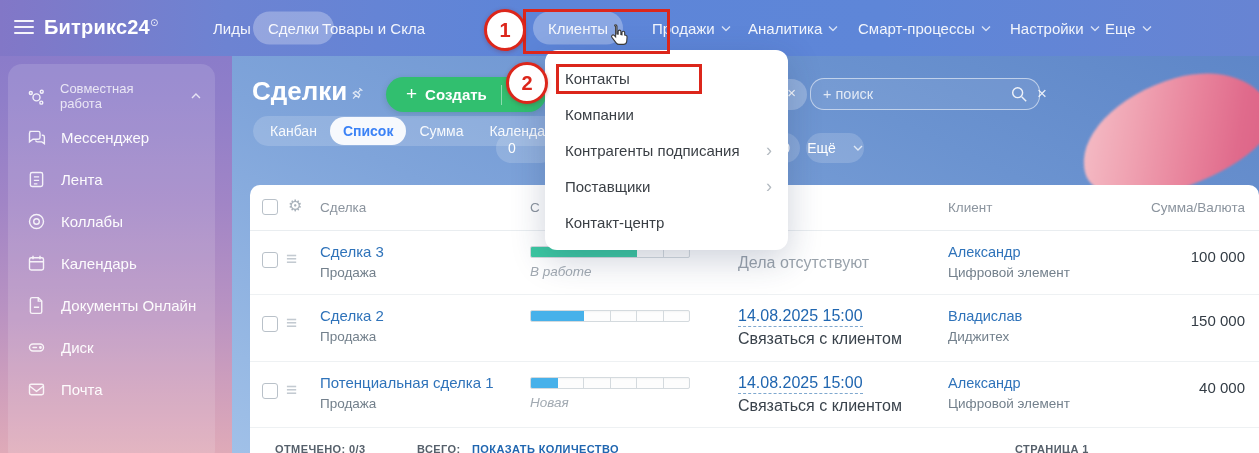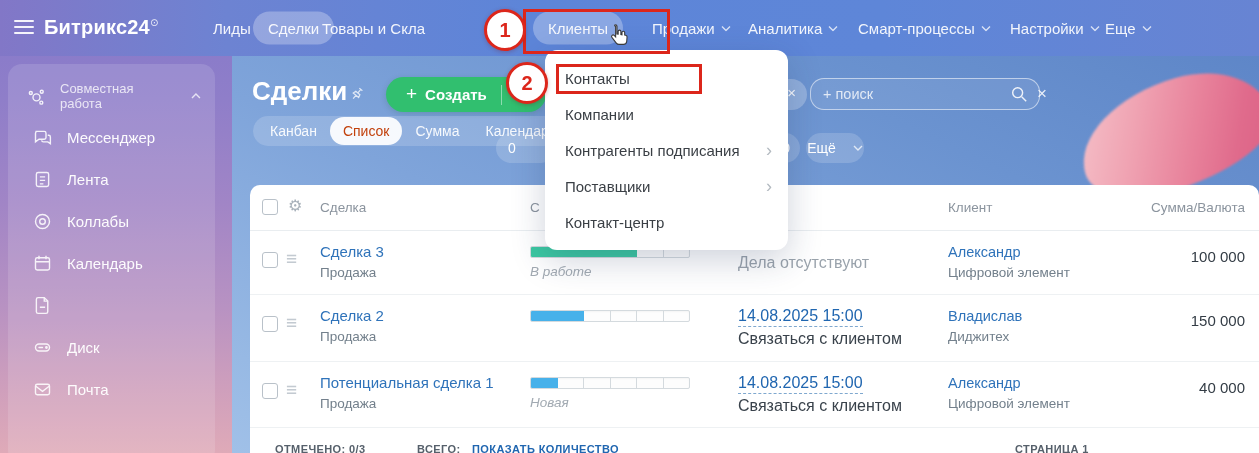--- a/index.html
+++ b/index.html
@@ -68,21 +68,21 @@
     font-size:15px; white-space:nowrap; display:flex; align-items:center; gap:6px; cursor:pointer; }
   .nav-pill { padding:8px 15px; border-radius:18px; background:rgba(255,255,255,.28); }
   .chev { width:10px; height:6px; opacity:.75; }
 
   
   .sidebar { position:absolute; left:8px; top:64px; width:207px; height:400px; z-index:3;
     background:rgba(255,255,255,.13); border-radius:14px; padding-top:12px; }
   .sb-section { height:40px; display:flex; align-items:center; padding:0 14px 0 18px;
     color:rgba(255,255,255,.78); font-size:13px; gap:13px; cursor:pointer; }
   .sb-section .chev { margin-left:auto; transform:rotate(180deg); }
-  .sb-item { height:42px; display:flex; align-items:center; padding-left:24px; gap:14px;
+  .sb-item { height:42px; display:flex; align-items:center; padding-left:18px; gap:14px;
     color:rgba(255,255,255,.96); font-size:15px; cursor:pointer; }
   .sb-icon { width:21px; height:21px; flex:0 0 21px; opacity:.88; }
   .sb-icon svg, .chev svg { display:block; width:100%; height:100%; }
 
   
   .toolbar { position:absolute; inset:0; z-index:4; pointer-events:none; }
   .toolbar > * { pointer-events:auto; }
   .page-title { position:absolute; left:252px; top:76px; color:#fff; font-size:26px; font-weight:bold; }
   .pin-icon { position:absolute; left:349px; top:86px; width:16px; height:16px; opacity:.75; }
   .create-btn { position:absolute; left:386px; top:77px; width:160px; height:35px; border-radius:20px;
@@ -98,21 +98,21 @@
     border:1.5px solid rgba(255,255,255,.55); background:rgba(255,255,255,.08); display:flex; align-items:center; }
   .search-box input { flex:1; background:transparent; border:none; outline:none; color:#fff;
     font-size:14.5px; padding-left:12px; font-family:inherit; }
   .search-box input::placeholder { color:rgba(255,255,255,.78); opacity:1; }
   .search-icons { display:flex; align-items:center; gap:9px; padding-right:11px; }
   .mag { width:18px; height:18px; }
   .search-x { color:rgba(255,255,255,.85); font-size:17px; cursor:pointer; }
   .tabs-group { position:absolute; left:253px; top:116px; height:30px; border-radius:17px;
     background:rgba(255,255,255,.17); display:flex; align-items:center; padding:0 4px;justify-content:center; }
   .tab { padding:6px 13px; color:rgba(255,255,255,.93); font-size:14px; cursor:pointer; border-radius:14px; }
-  .tab.active { background:rgba(255,255,255,.92); color:#c2410c; font-weight:normal; }
+  .tab.active { background:rgba(255,255,255,.92); color:#3b82f6; font-weight:bold; }
   .counter-chip { position:absolute; top:133px; height:30px; border-radius:16px;
     background:rgba(255,255,255,.17); color:#fff; font-size:14px; display:flex; align-items:center; }
   .chip-a { left:496px; width:60px; padding-left:12px; }
   .chip-b { left:740px; width:60px; justify-content:flex-end; padding-right:10px; }
   .chip-more { left:806px; width:58px; justify-content:center; gap:17px; cursor:pointer; }
 
   
   .dropdown { position:absolute; left:545px; top:50px; width:243px; z-index:20; background:#fff;
     border-radius:12px; box-shadow:0 10px 34px rgba(30,50,90,.22); padding:10px 0; }
   .dd-item { height:36px; display:flex; align-items:center; padding:0 16px 0 20px; font-size:15px;
@@ -352,20 +352,21 @@
         </span>
       <span>Календарь</span>
     </div>
     <div class="sb-item">
       <span class="sb-icon">
           <svg viewBox="0 0 24 24" fill="none" stroke="#fff" stroke-width="1.6">
             <path d="M7 3h7l4 4v12a2 2 0 01-2 2H7a2 2 0 01-2-2V5a2 2 0 012-2z"></path>
             <path d="M14 3v4h4M9 14h6"></path>
           </svg>
         </span>
+      <span>Документы Онлайн</span>
     </div>
     <div class="sb-item">
       <span class="sb-icon">
           <svg viewBox="0 0 24 24" fill="none" stroke="#fff" stroke-width="1.6">
             <rect x="4" y="8" width="16" height="8" rx="4"></rect>
             <path d="M8 12h4" stroke-linecap="round"></path>
             <circle cx="16.5" cy="12" r="0.8" fill="#fff"></circle>
           </svg>
         </span>
       <span>Диск</span>

